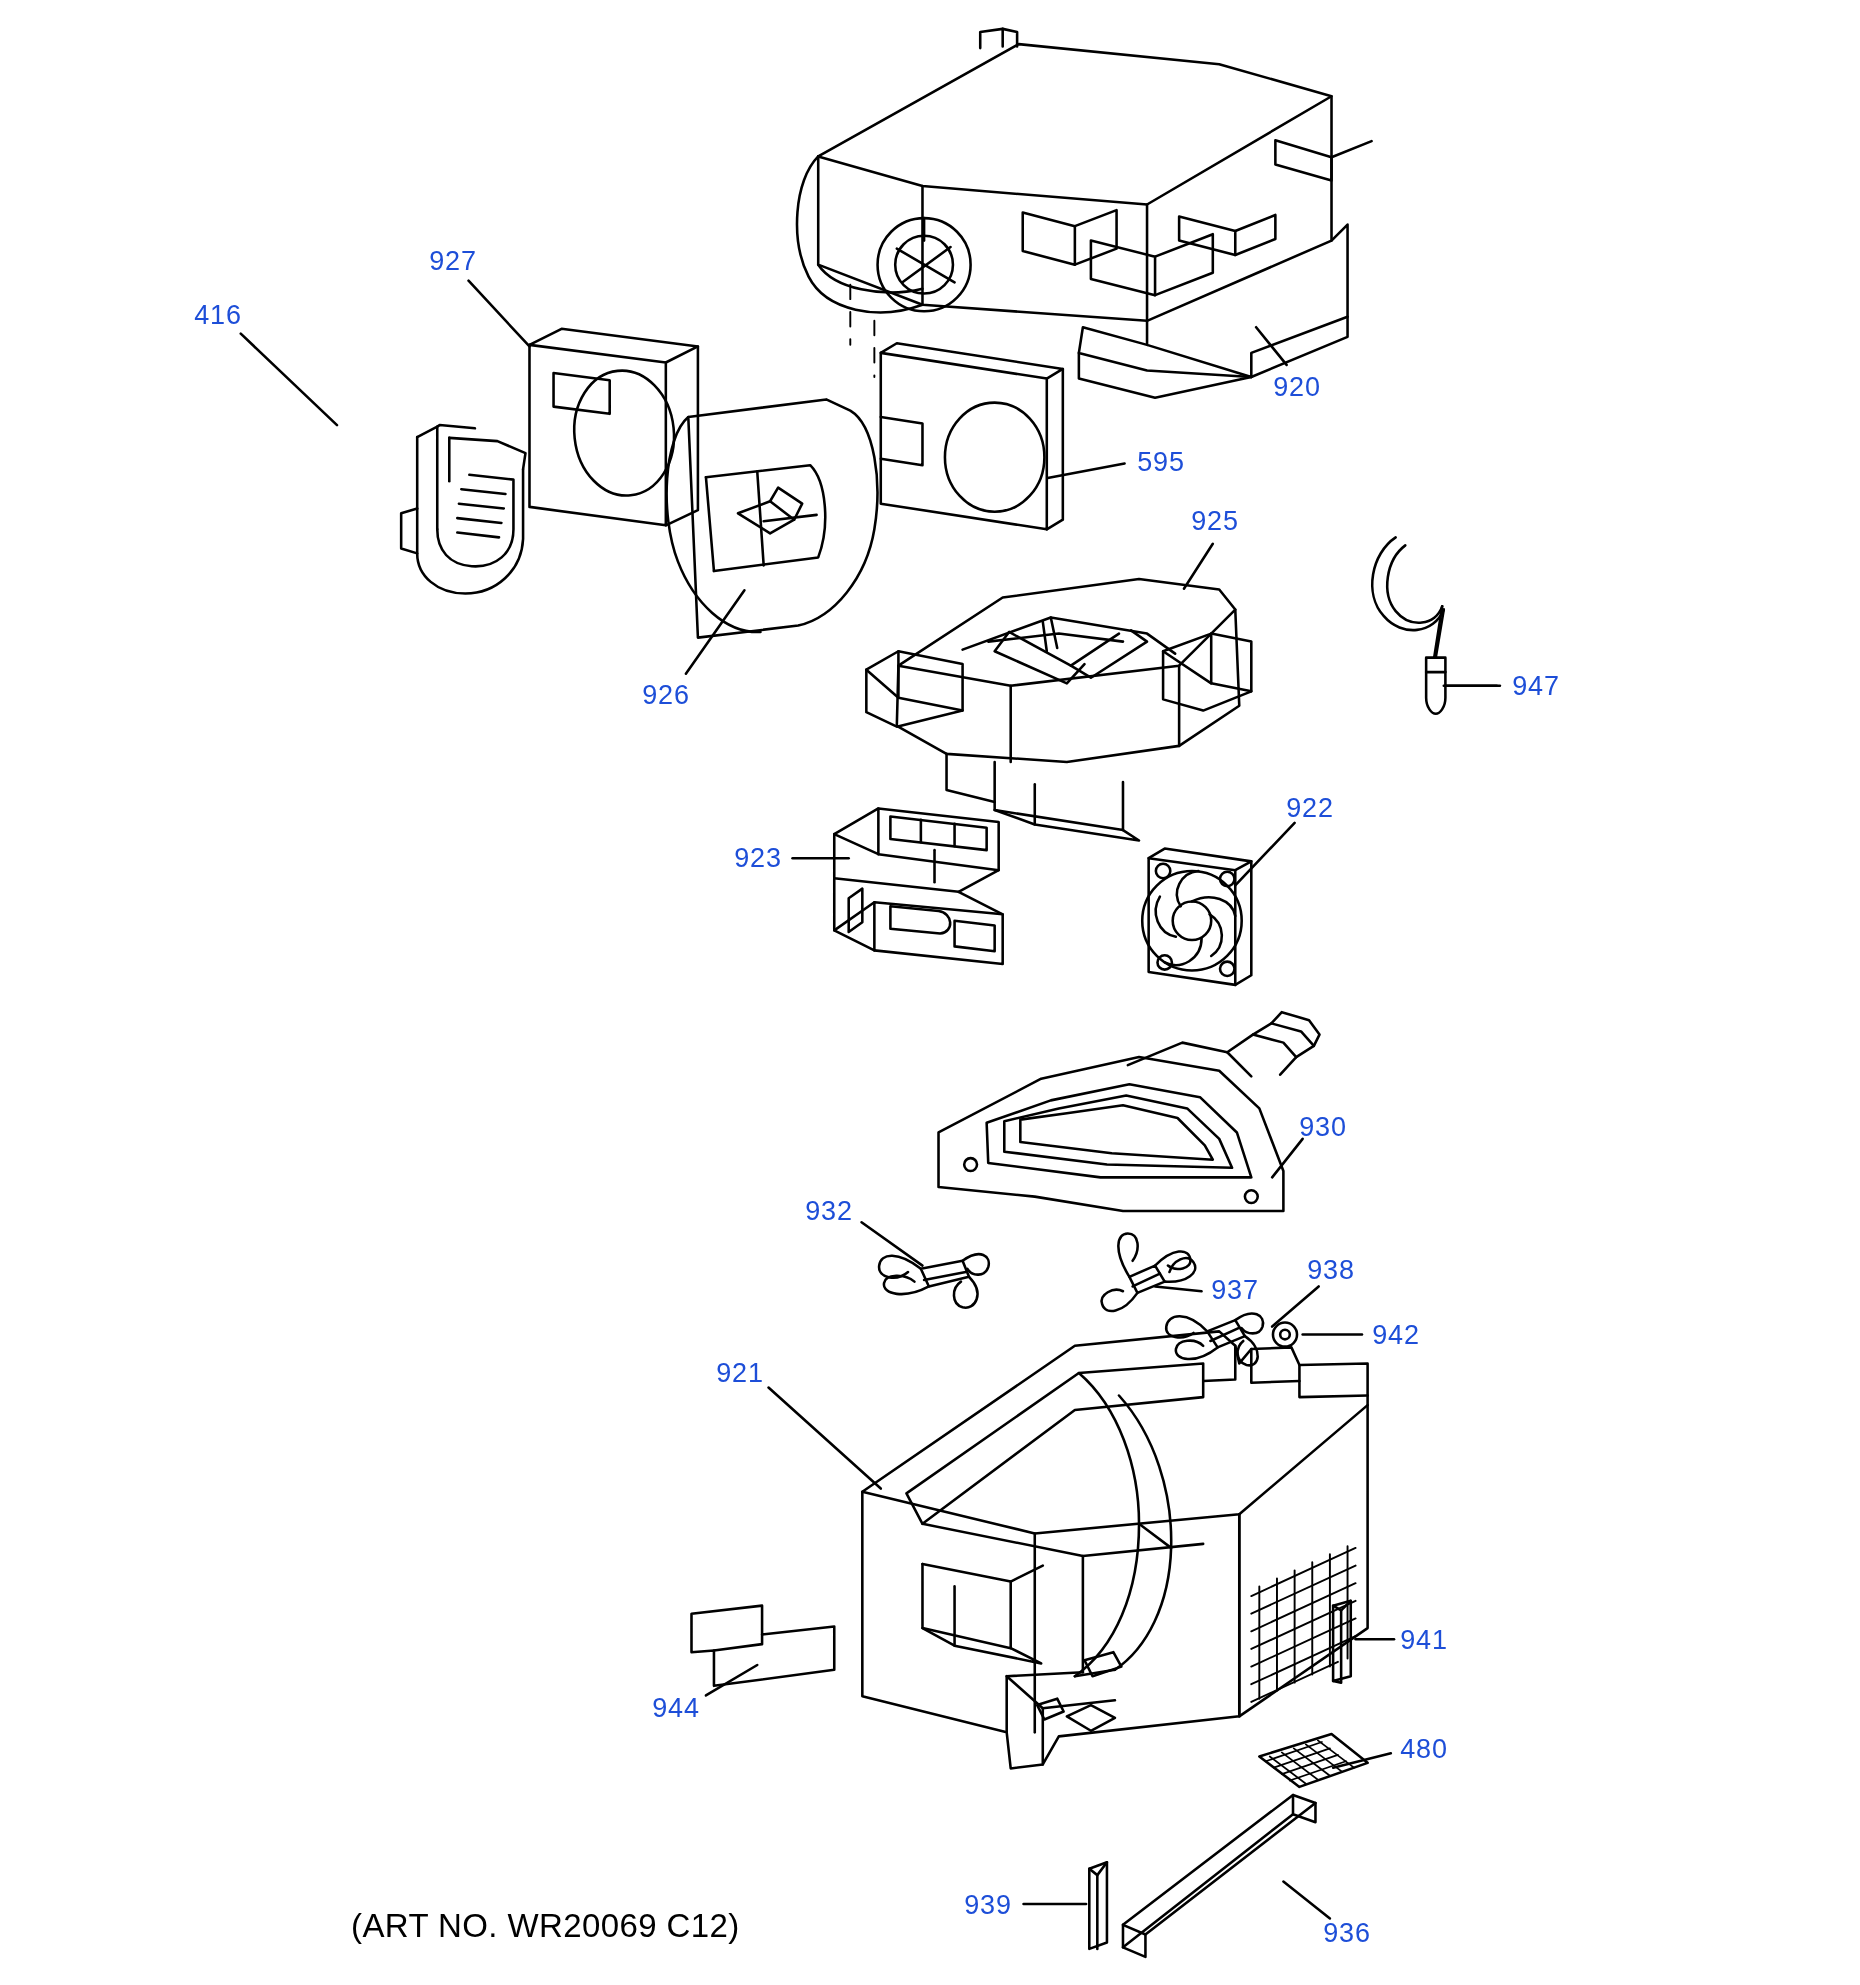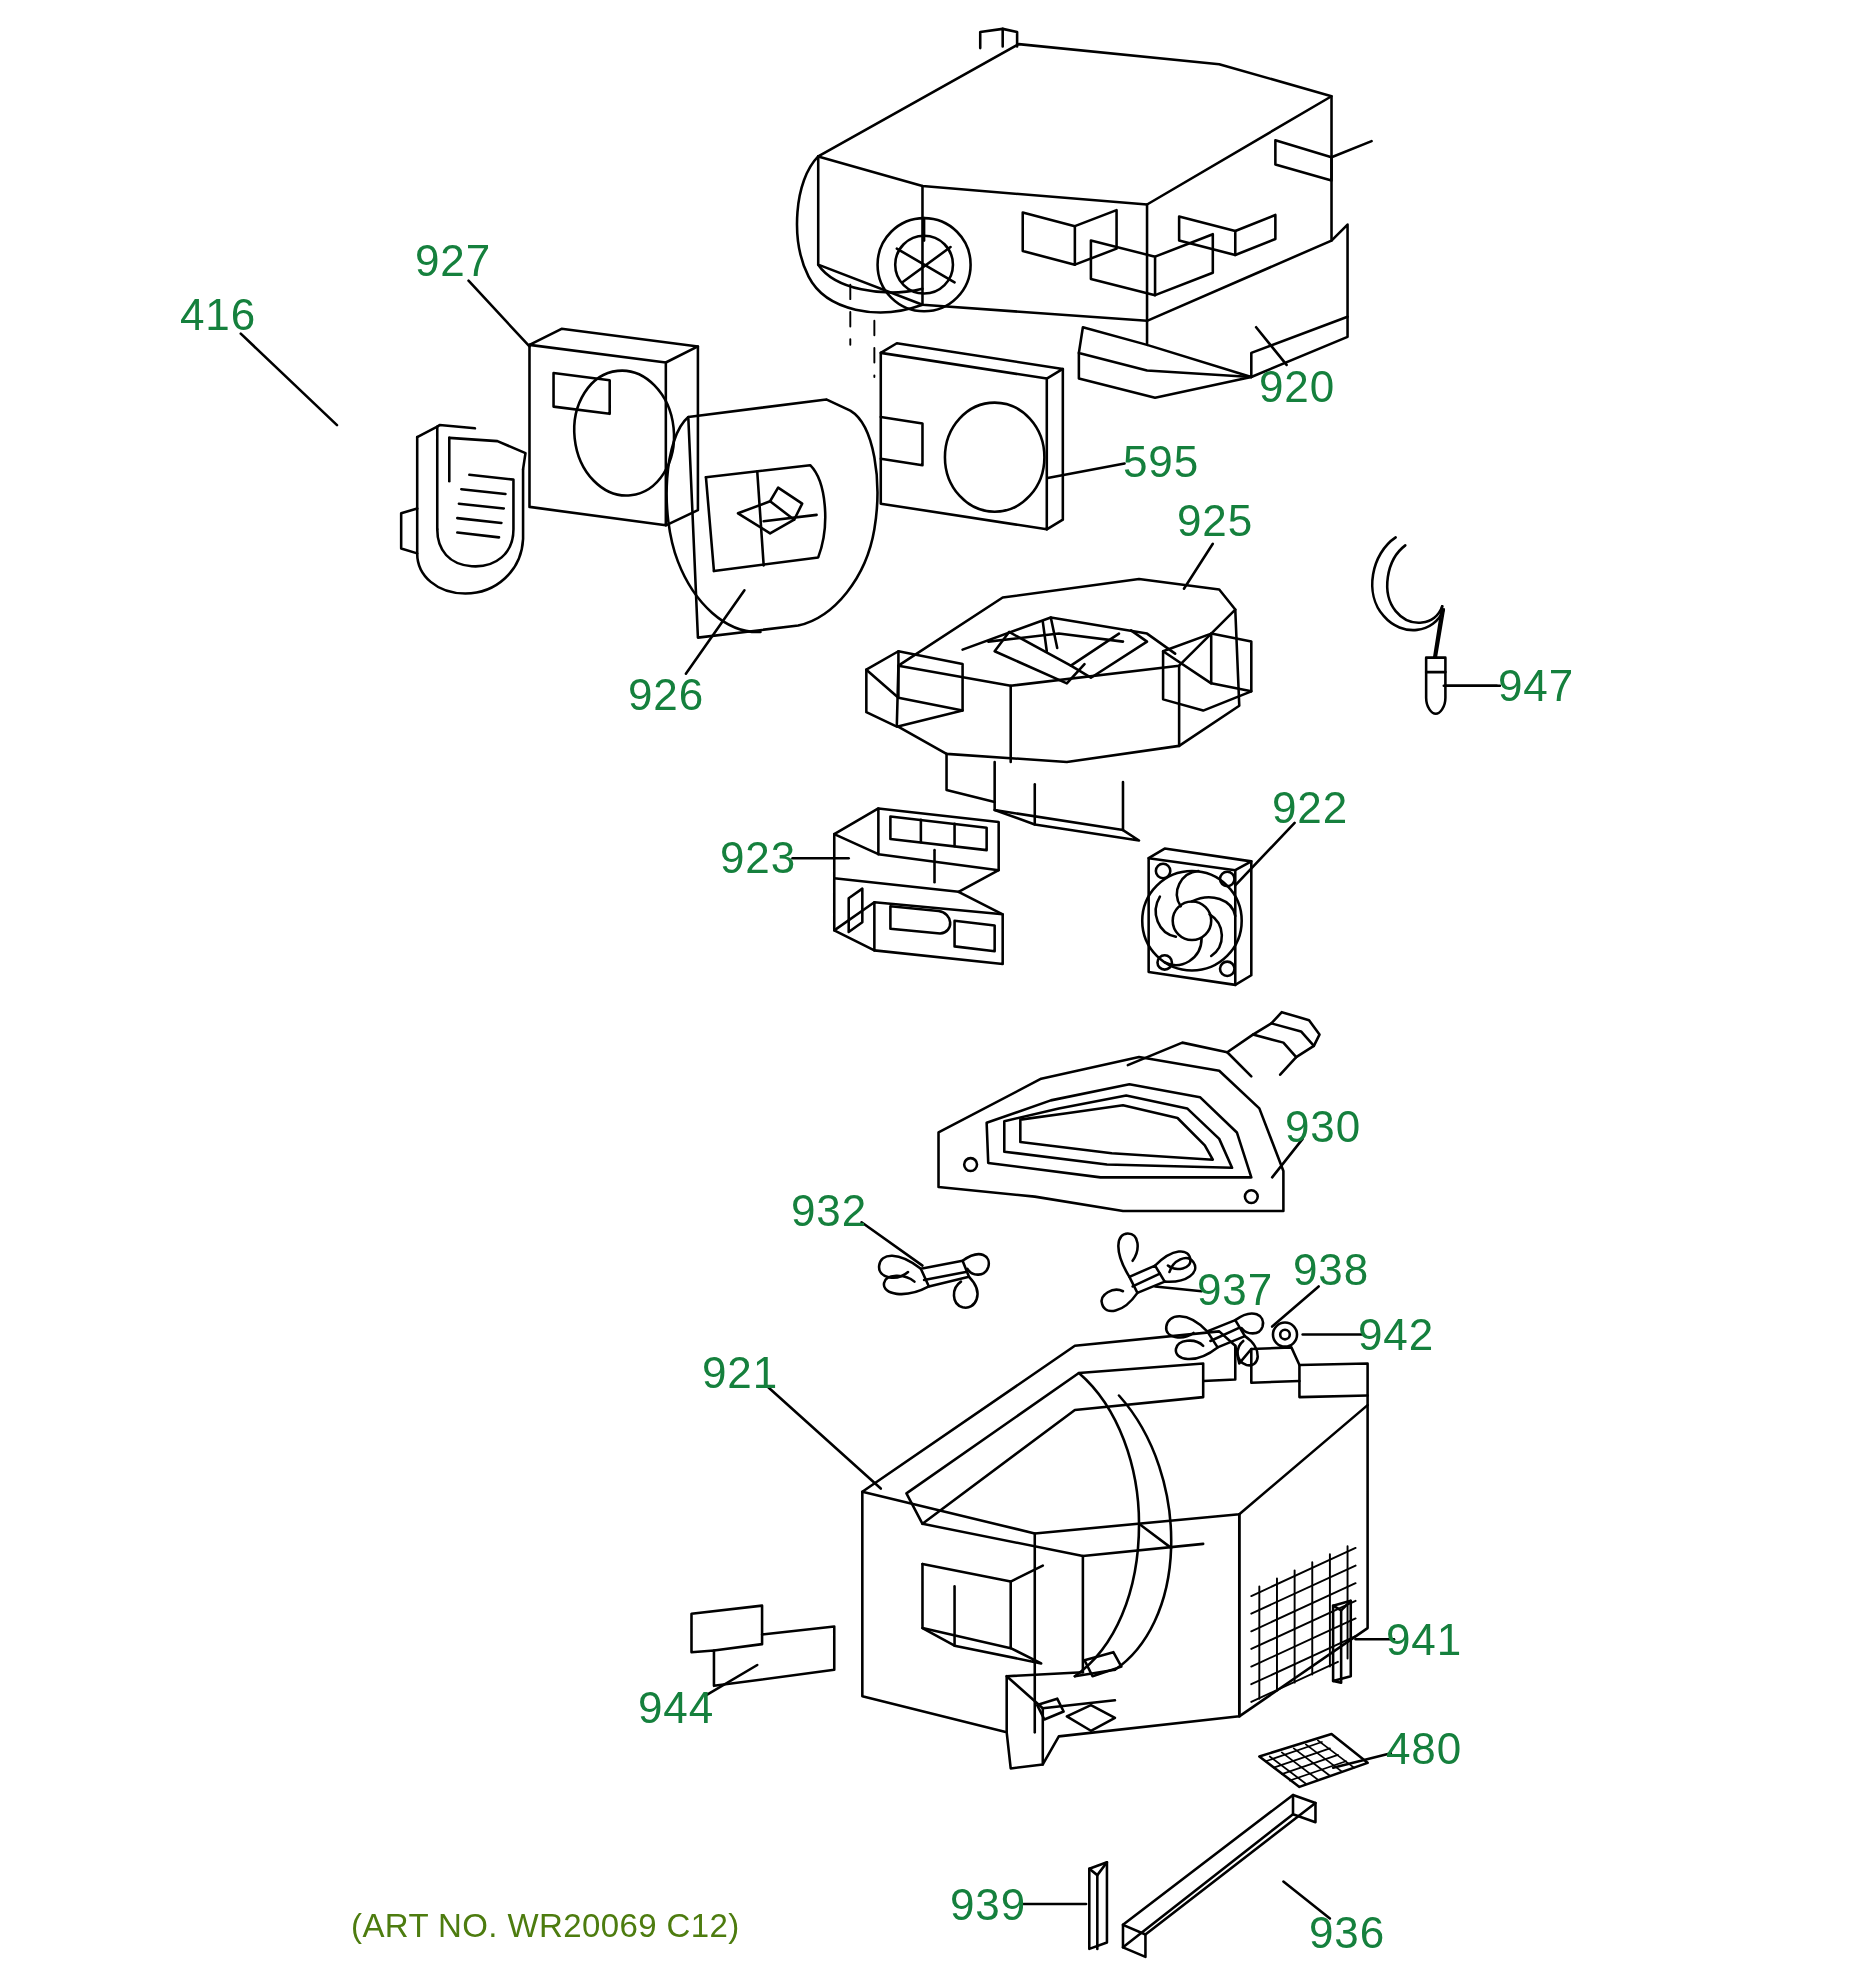--- a/index.html
+++ b/index.html
@@ -19,33 +19,33 @@
   }
   #artwork {
     position: absolute;
     left: 0; top: 0;
     width: 1861px;
     height: 1985px;
   }
   .callout {
     position: absolute;
     font-family: "Liberation Sans", sans-serif;
-    font-size: 44px;
+    font-size: 27px;
     letter-spacing: 0.8px;
-    color: #15803d;
+    color: #1d4ed8;
     white-space: nowrap;
     transform: translate(-50%, -50%);
     text-align: center;
   }
   .art-no {
     position: absolute;
     font-family: "Liberation Sans", sans-serif;
     font-size: 33px;
     letter-spacing: 0.4px;
-    color: #4d7c0f;
+    color: #000000;
     white-space: nowrap;
   }
 </style>
 </head>
 <body>
 
 <div id="sheet">
 
   <svg id="artwork" viewBox="0 0 2320 2475" xmlns="http://www.w3.org/2000/svg">
     <g fill="none" stroke="#000000" stroke-width="3.2" stroke-linejoin="round" stroke-linecap="round">

